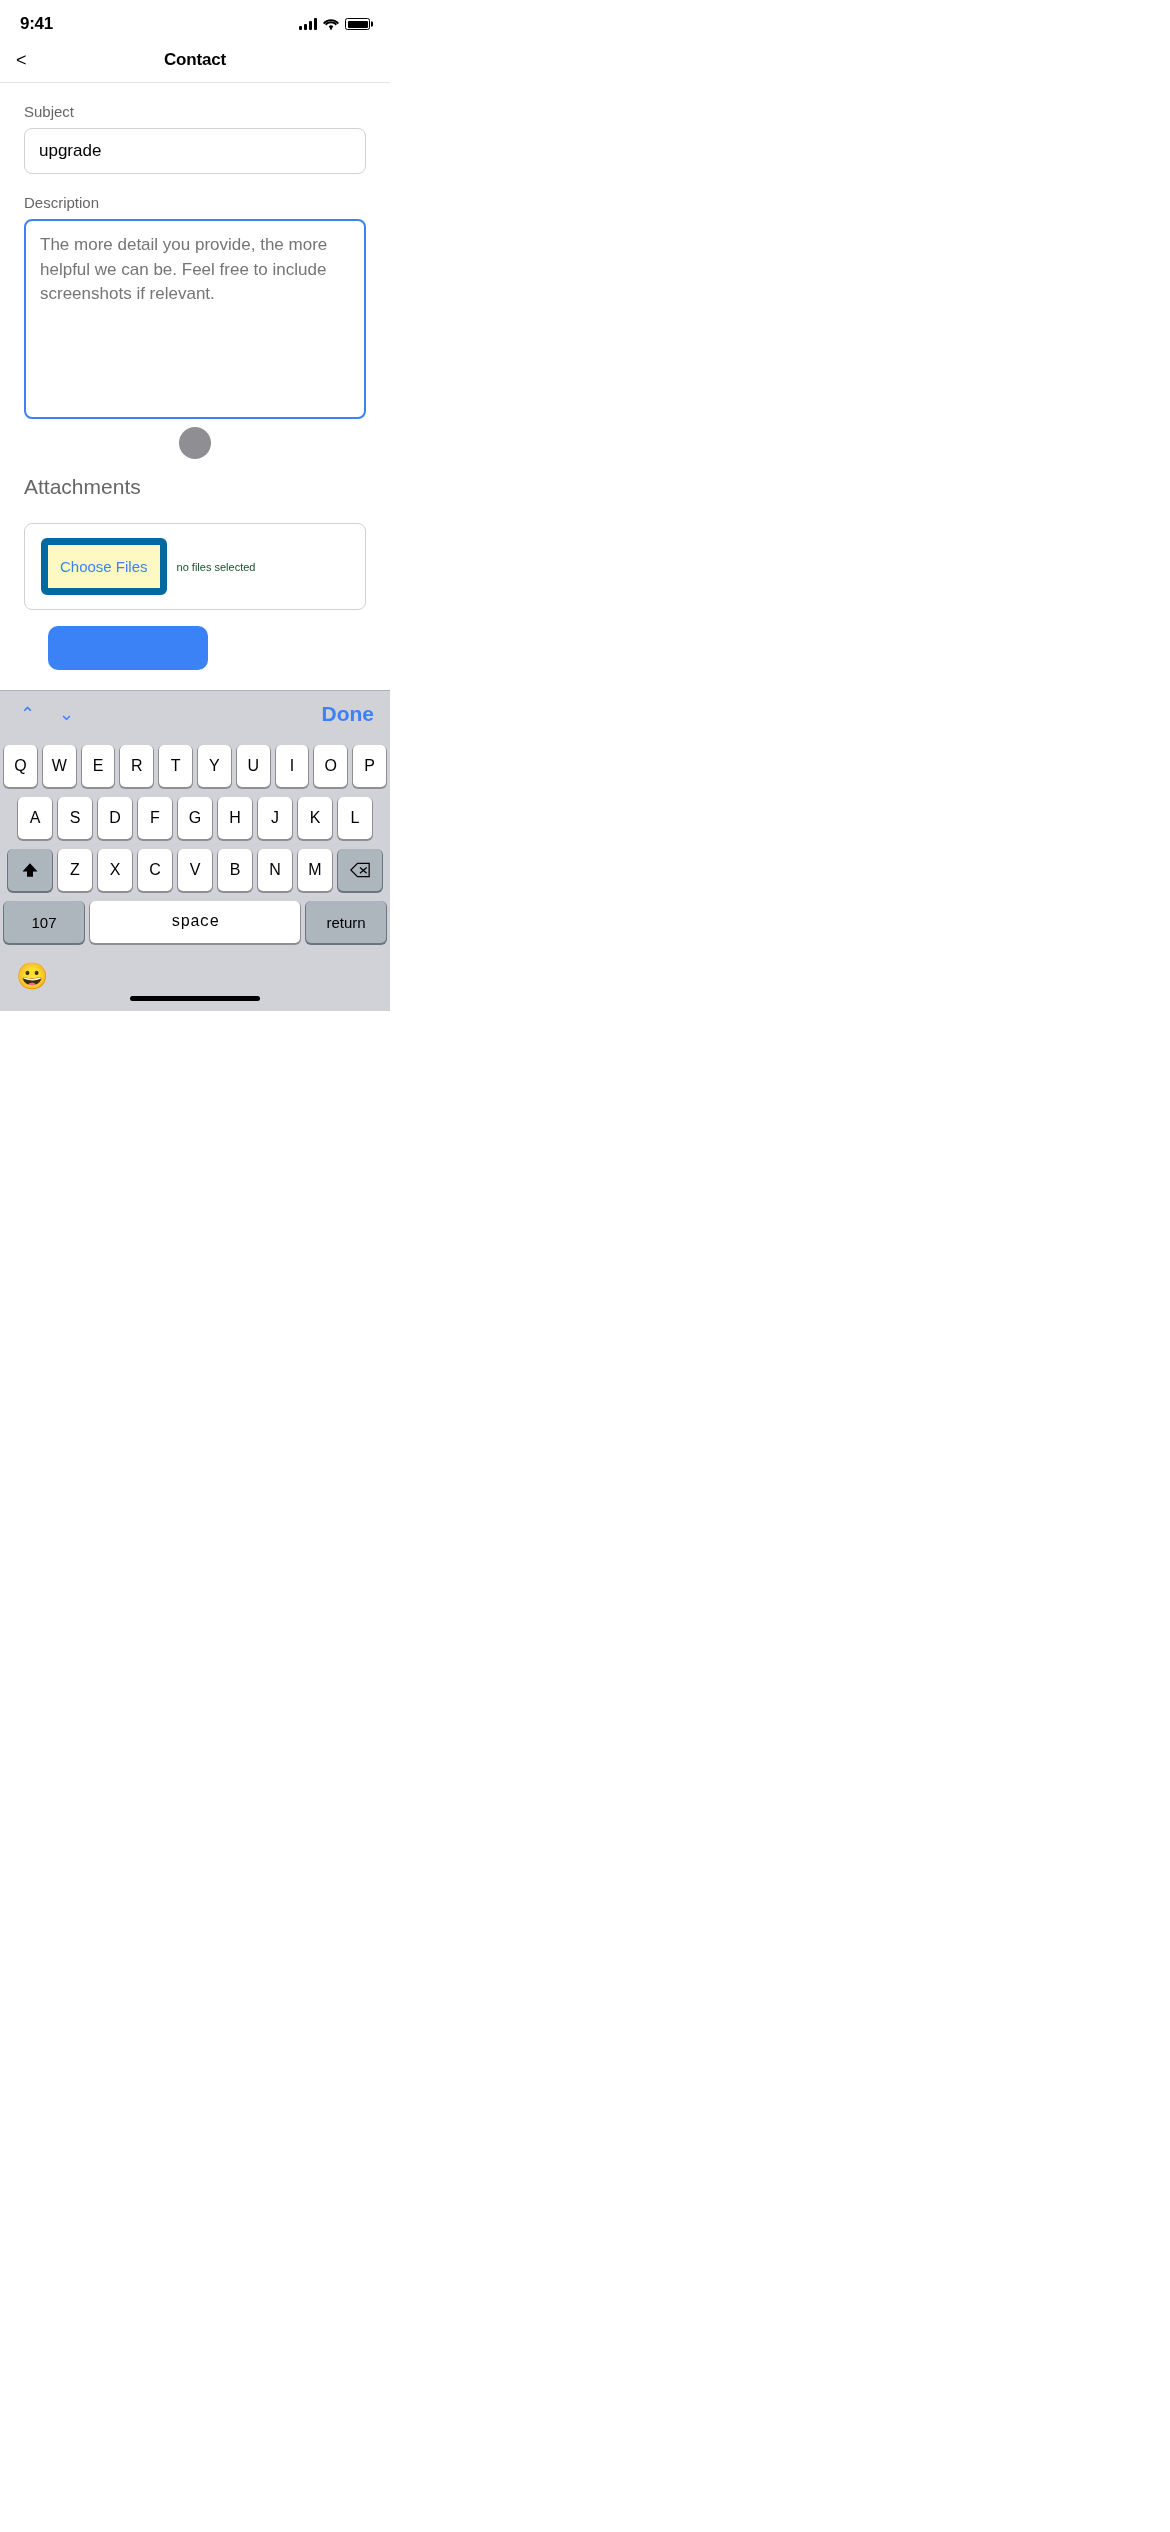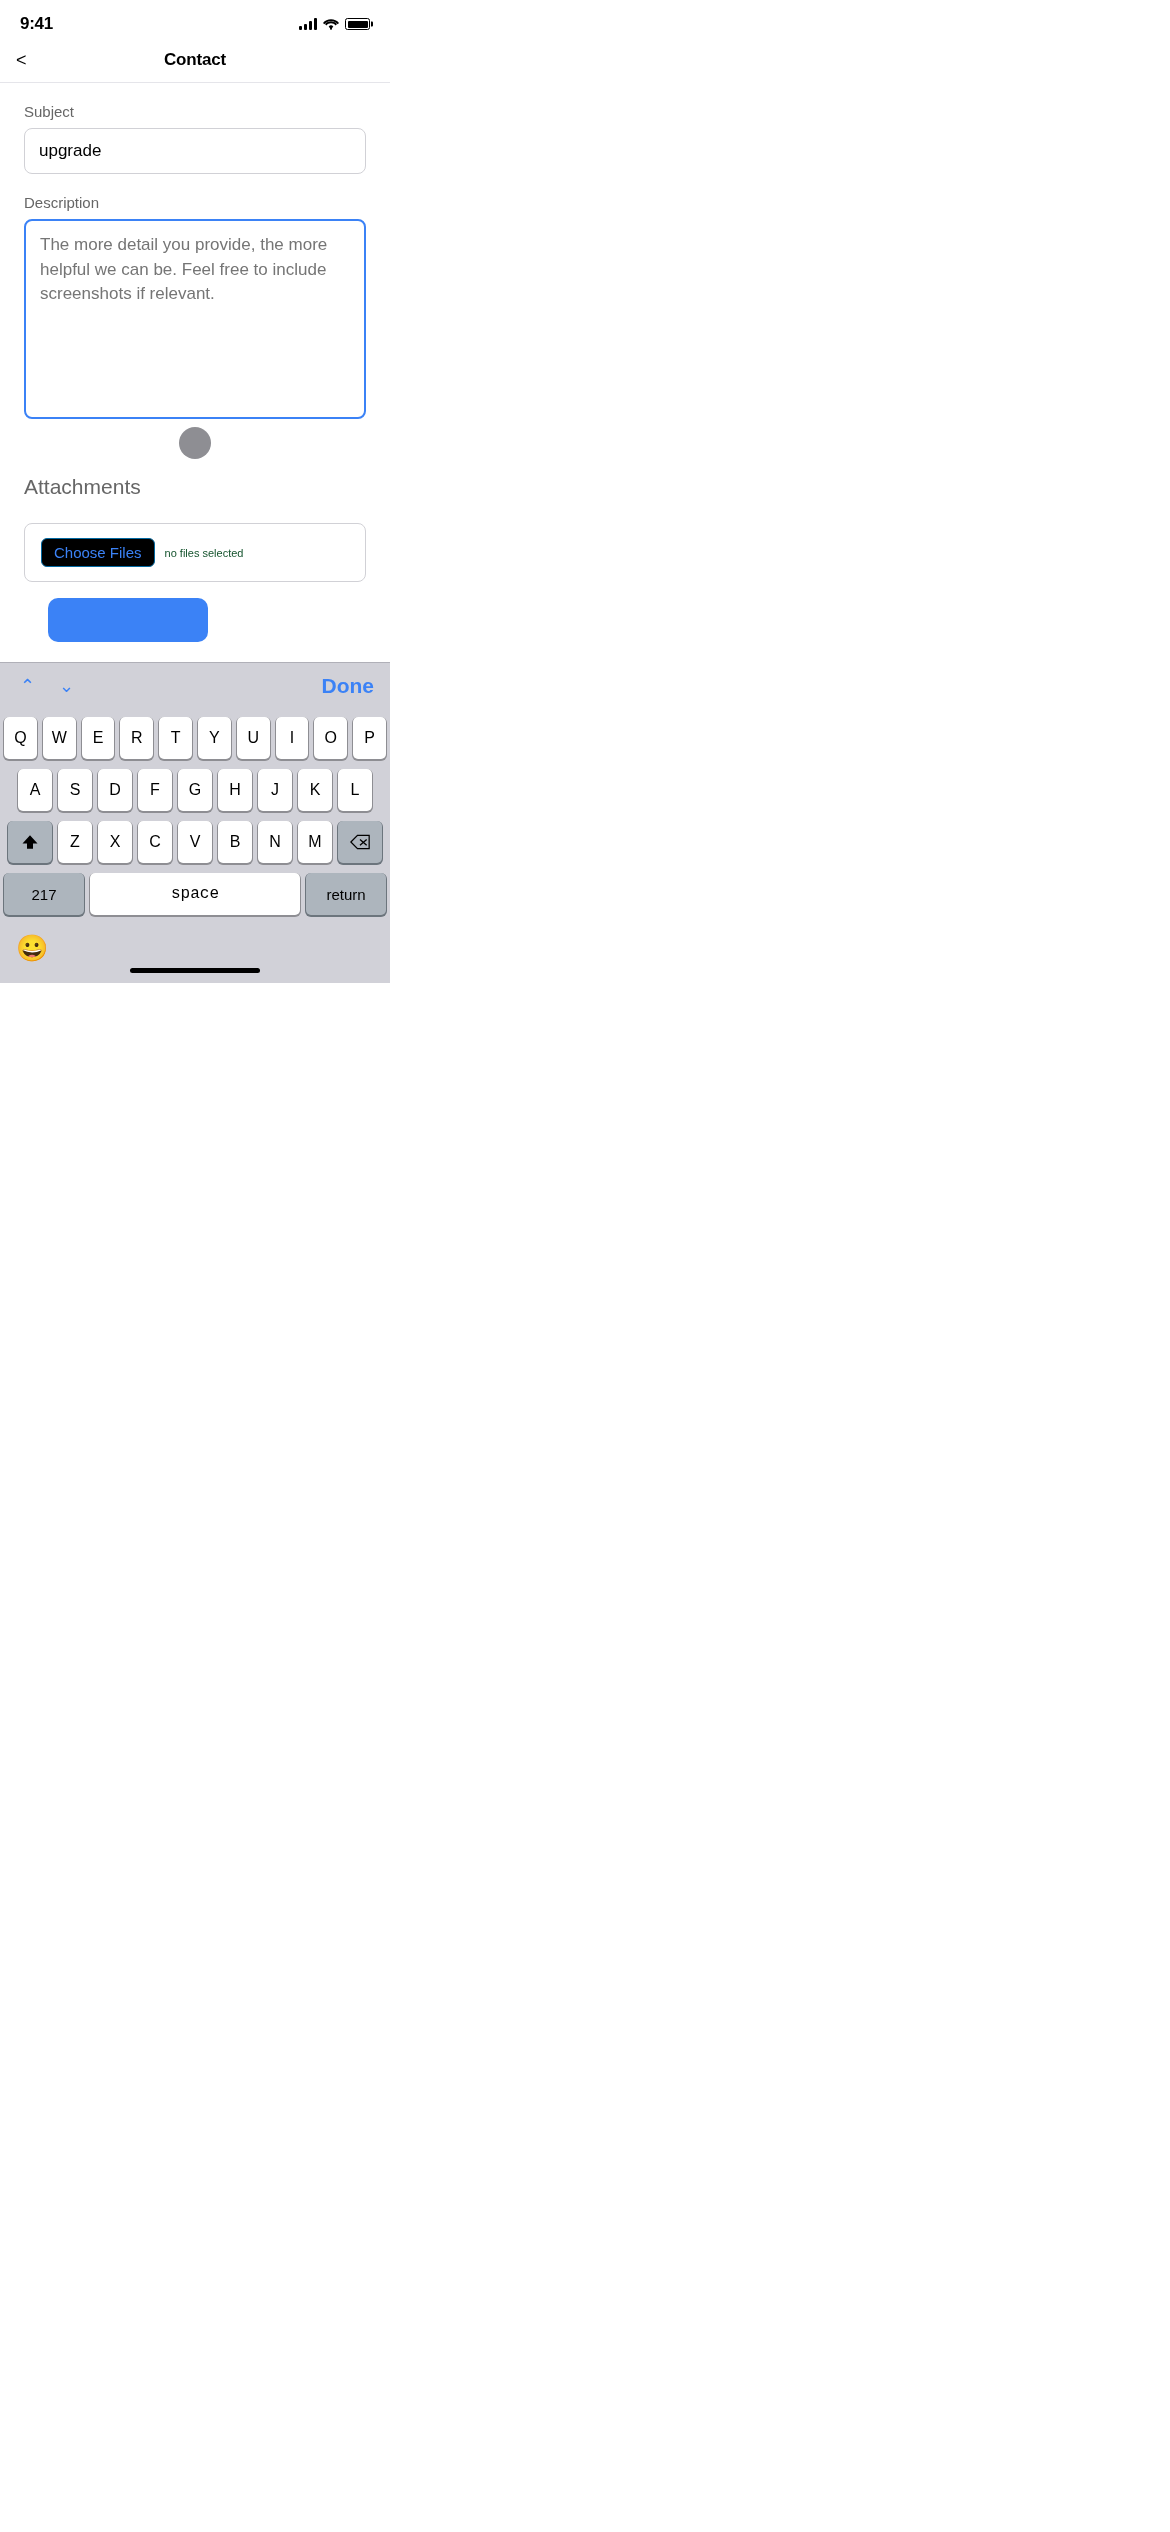--- a/index.html
+++ b/index.html
@@ -178,24 +178,24 @@
       border: 1px solid #d1d1d6;
       border-radius: 8px;
       padding: 14px 16px;
       display: flex;
       align-items: center;
       gap: 10px;
       background: #fff;
     }
 
     .choose-files-btn {
-      background: #000000;
-      border: 1px solid #0369a1;
+      background: #fef9c3;
+      border: 7px solid #0369a1;
       border-radius: 6px;
-      padding: 5px 12px;
+      padding: 13px 12px;
       font-size: 15px;
       color: #3b82f6;
       cursor: pointer;
       font-family: inherit;
       white-space: nowrap;
     }
 
     .no-files-text {
       font-size: 11px;
       color: #14532d;
@@ -442,21 +442,21 @@
     <div class="key key-backspace">
       <svg width="20" height="16" viewBox="0 0 24 18" fill="none" xmlns="http://www.w3.org/2000/svg">
         <path d="M9 1H23V17H9L1 9L9 1Z" stroke="black" stroke-width="1.5" fill="none"></path>
         <line x1="12" y1="6" x2="20" y2="13" stroke="black" stroke-width="1.5"></line>
         <line x1="20" y1="6" x2="12" y2="13" stroke="black" stroke-width="1.5"></line>
       </svg>
     </div>
   </div>
 
   <div class="keyboard-bottom-row">
-    <div class="key key-123">217</div>
+    <div class="key key-123">107</div>
     <div class="key key-space">space</div>
     <div class="key key-return">return</div>
   </div>
 </div>
 
 <div class="home-bar-area">
   <button class="emoji-btn">😀</button>
   <div class="home-bar"></div>
 </div>
 

